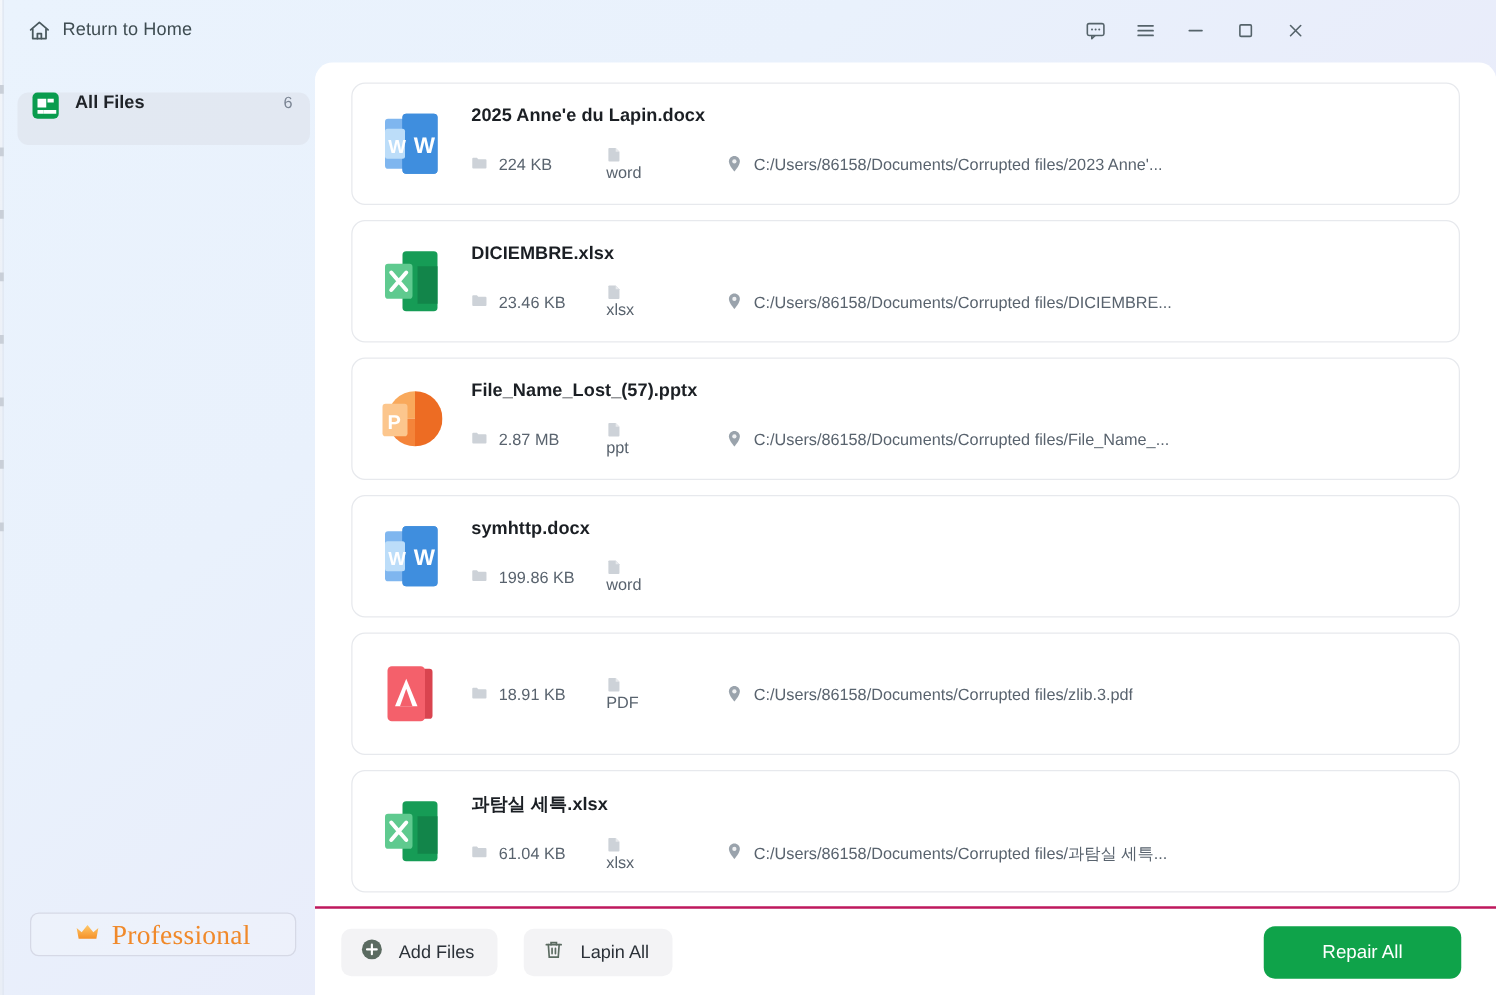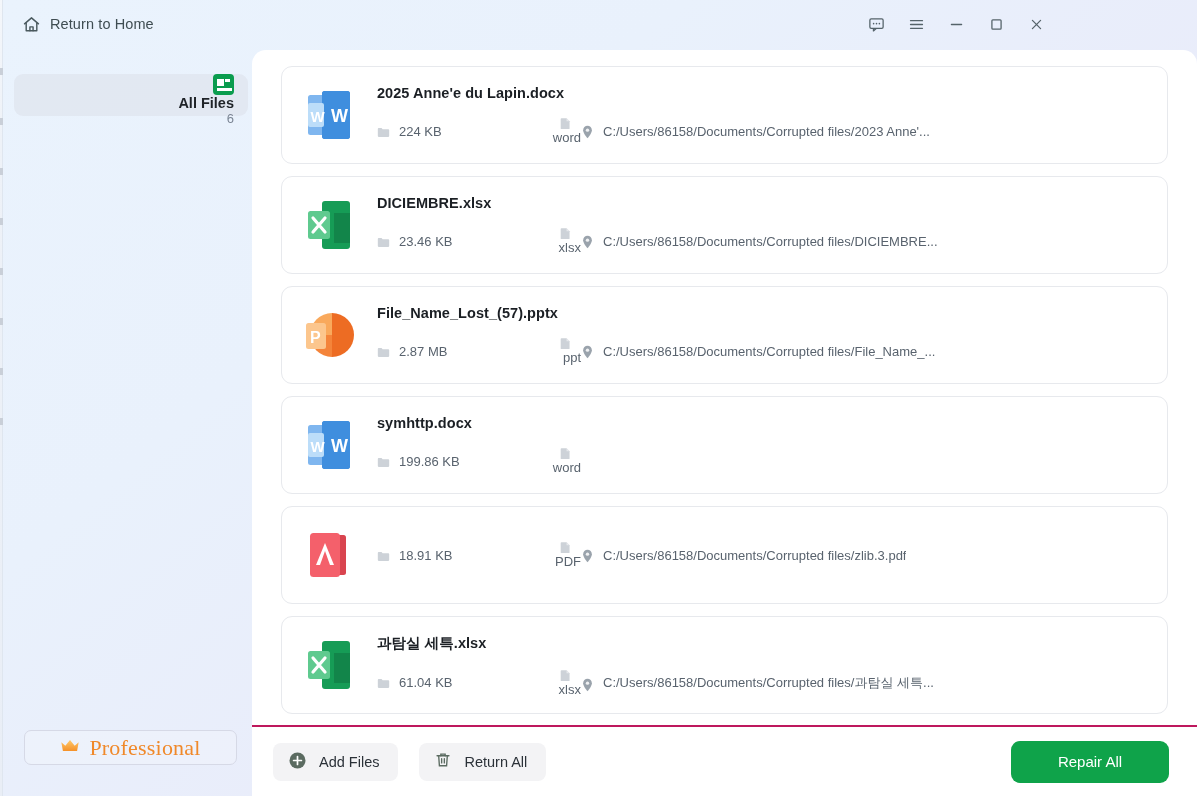--- a/index.html
+++ b/index.html
@@ -86,26 +86,25 @@
     position: absolute;
     left: 3px; top: 48px;
     width: 249px; height: 748px;
     z-index: 20;
   }
   .side-item {
     position: absolute;
     left: 11px; top: 26px;
     width: 234px; height: 42px;
     display: flex;
-    align-items: flex-end;
+    align-items: flex-start;
     padding: 0 14px 0 12px;
     border-radius: 9px;
     background: rgba(221,226,235,.62);
     cursor: pointer;
-    flex-direction: column;
   }
   .side-item .ic {
     width: 21px; height: 21px;
     flex: 0 0 21px;
     border-radius: 4px;
     background: #0a9c4e;
     position: relative;
   }
   .side-item .ic::before {
     content: "";
@@ -205,21 +204,21 @@
     white-space: nowrap;
     overflow: hidden;
     text-overflow: ellipsis;
   }
   .fmeta {
     display: flex;
     align-items: center;
     font-size: 13px;
     color: #59636e;
   }
-  .mcell { display: flex; align-items: flex-end; }
+  .mcell { display: flex; align-items: flex-start; }
   .mcell .mi { flex: 0 0 auto; margin-right: 9px; display: block; }
   .m-size  { width: 108px; }
   .m-kind  { width: 96px; flex-direction: column; }
   .m-path  { min-width: 0; white-space: nowrap; overflow: hidden; text-overflow: ellipsis; }
 
   
   .bottombar {
     position: absolute;
     left: 0; bottom: 0;
     width: 945px; height: 71px;
@@ -597,21 +596,21 @@
 
       <div class="ghost-btn">
         <span>
           <svg width="18" height="18" viewBox="0 0 20 20" fill="none" stroke="#5b6b61" stroke-width="1.5" stroke-linecap="round">
             <path d="M3.4 5.3h13.2"></path>
             <path d="M7.6 5.3V3.5h4.8v1.8"></path>
             <path d="M5.2 5.3 6 16.4h8l.8-11.1"></path>
             <path d="M8.5 8.6v4.6M11.5 8.6v4.6"></path>
           </svg>
         </span>
-        <span>Return All</span>
+        <span>Lapin All</span>
       </div>
 
       <div class="primary-btn">
         <span>Repair All</span>
       </div>
 
     </div>
   </div>
 
 </div>

